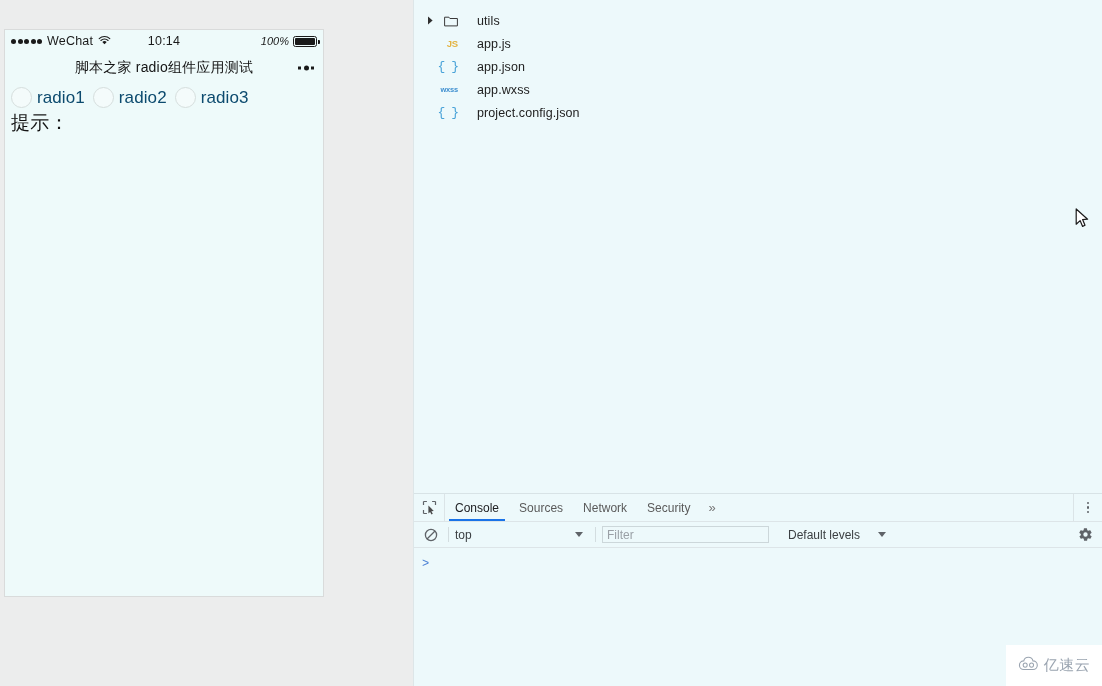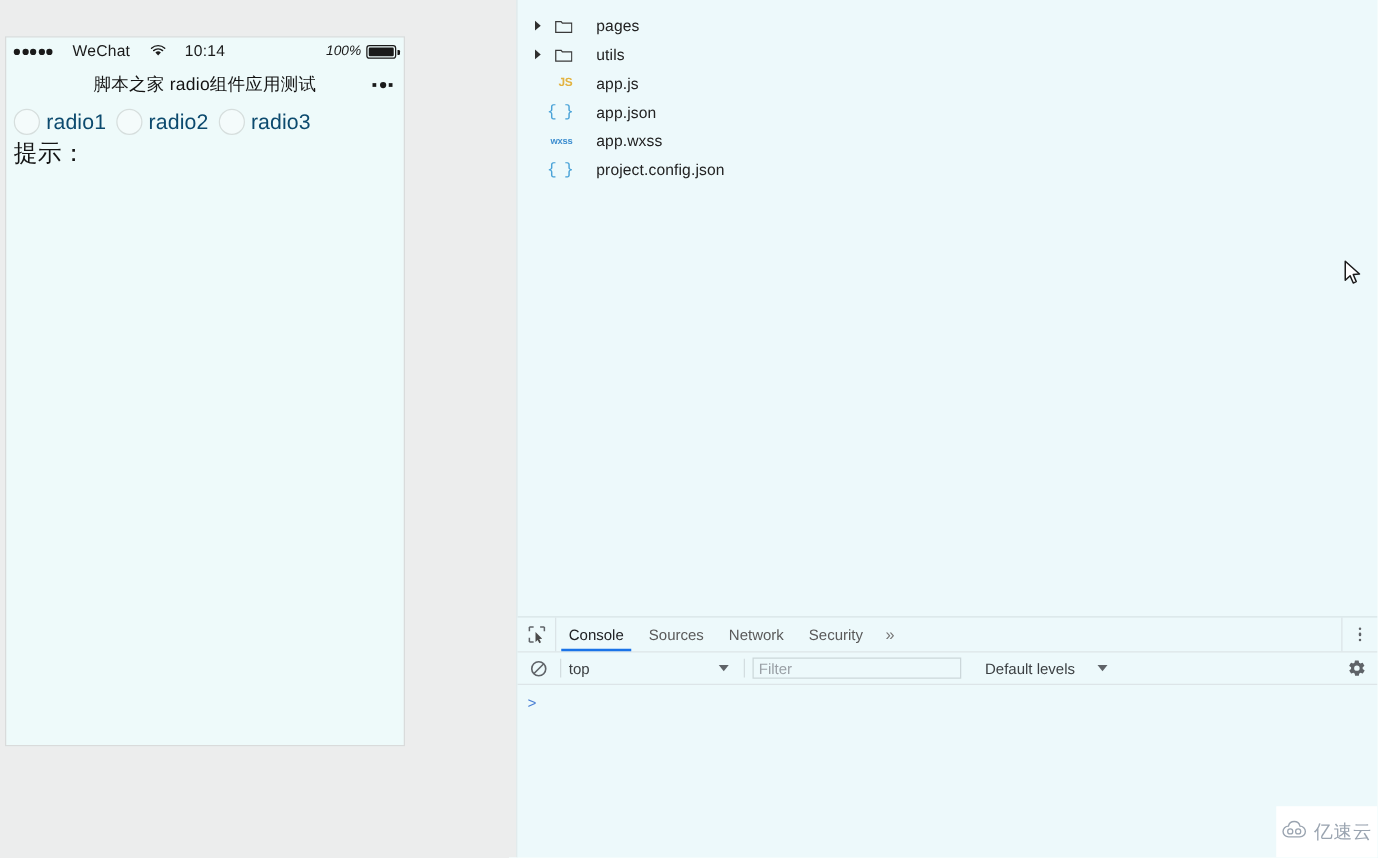--- a/index.html
+++ b/index.html
@@ -45,21 +45,21 @@
     display: flex;
     align-items: center;
     font-size: 12px;
     color: #1a1a1a;
     padding: 0 6px;
     box-sizing: border-box;
   }
   .sb-left {
     display: flex;
     align-items: center;
-    gap: 14px;
+    gap: 3px;
     font-size: 12px;
     letter-spacing: 0.2px;
   }
   .sb-dots {
     display: inline-flex;
     gap: 1.5px;
     align-items: center;
     margin-right: 2px;
   }
   .sb-dots i {
@@ -386,21 +386,21 @@
     top: 208px;
     width: 16px;
     height: 22px;
     pointer-events: none;
   }
   
   .watermark {
     position: absolute;
     right: 0;
     bottom: 0;
-    width: 81px;
+    width: 96px;
     height: 41px;
     background: #ffffff;
     display: flex;
     align-items: center;
     justify-content: center;
     gap: 4px;
   }
   .wm-text {
     font-size: 15px;
     color: #9aa4b0;
@@ -468,33 +468,20 @@
 
       <div class="tip-line">提示：</div>
 
     </div>
   </div>
 
   <div class="right-pane">
 
     <div class="filetree">
 
-      <div class="tree-row">
-        <span class="tree-arrow">
-          <svg width="7" height="9" viewBox="0 0 7 9">
-              <path d="M1 0.6 5.6 4.5 1 8.4Z" fill="#2f2f2f"></path>
-            </svg>
-        </span>
-        <span class="tree-icon">
-          <svg width="14" height="12" viewBox="0 0 14 12">
-              <path d="M0.6 2.2h4.3l1 1.3h7.5v7.4H0.6Z" fill="none" stroke="#3a3a3a" stroke-width="1"></path>
-            </svg>
-        </span>
-        <span class="tree-label">pages</span>
-      </div>
 
       <div class="tree-row">
         <span class="tree-arrow">
           <svg width="7" height="9" viewBox="0 0 7 9">
               <path d="M1 0.6 5.6 4.5 1 8.4Z" fill="#2f2f2f"></path>
             </svg>
         </span>
         <span class="tree-icon">
           <svg width="14" height="12" viewBox="0 0 14 12">
               <path d="M0.6 2.2h4.3l1 1.3h7.5v7.4H0.6Z" fill="none" stroke="#3a3a3a" stroke-width="1"></path>

